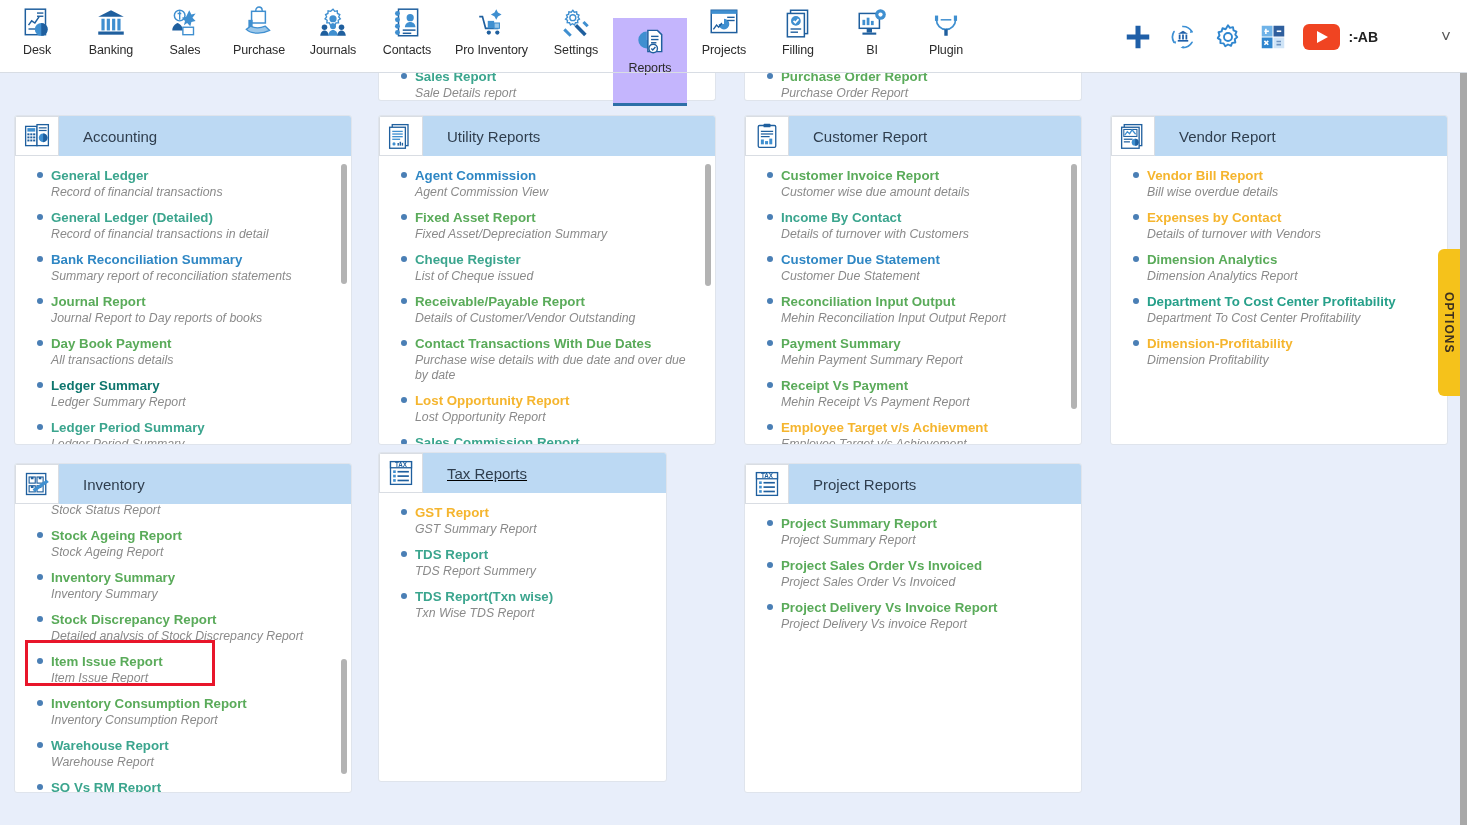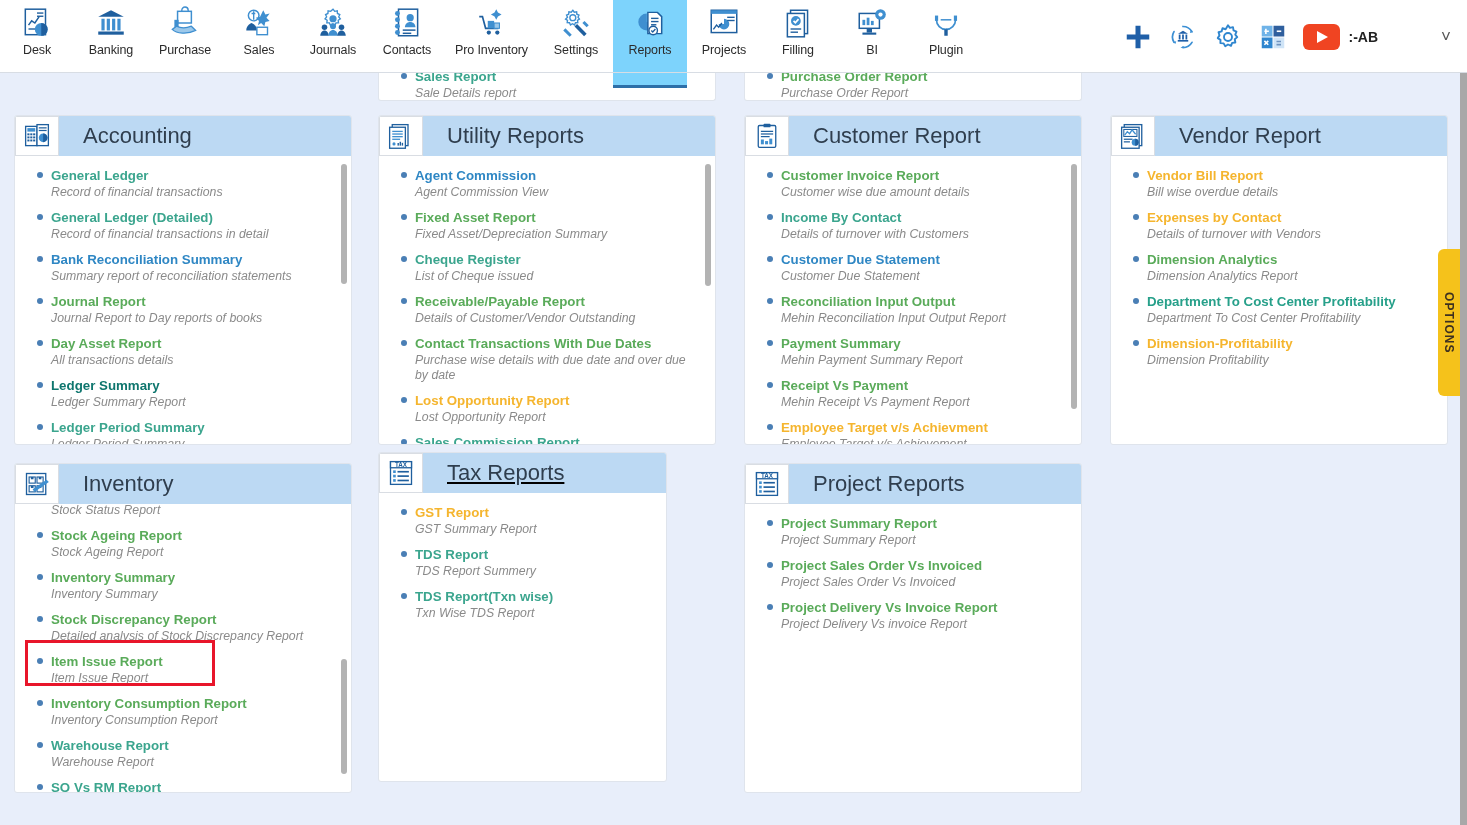--- a/index.html
+++ b/index.html
@@ -28,21 +28,21 @@
     align-items: center; justify-content: flex-start;
     padding-top: 6px;
     position: relative;
     cursor: pointer;
   }
   .navitem .nlabel {
     font-size: 12.5px; color: #2b2b2b; margin-top: 3px;
     white-space: nowrap; letter-spacing: -.1px;
   }
   .navitem.wide { width: 95px; }
-  .navitem.active { background: #7dd3fc; }
+  .navitem.active { background: #c4b5fd; margin-top: 18px; }
   .navitem.active::after {
     content: ""; position: absolute; left: 0; bottom: 0;
     width: 100%; height: 3px; background: #2d6fa8;
   }
   .navicon { width: 34px; height: 34px; display:block; }
 
   
   #navright {
     position: absolute; right: 0; top: 0;
     height: 73px; display: flex; align-items: center;
@@ -99,21 +99,21 @@
     position: relative;
   }
   .hdricon {
     width: 44px; height: 40px; background: #fff;
     border: 1px solid #d9dde3;
     display: flex; align-items: center; justify-content: center;
     flex: 0 0 auto; margin-left: 0;
   }
   .hdricon svg { width: 28px; height: 28px; }
   .cardtitle {
-    font-size: 22px; color: #2f3e4e; margin-left: 24px;
+    font-size: 15px; color: #2f3e4e; margin-left: 24px;
     font-weight: normal;
   }
   .cardbody {
     position: absolute; top: 40px; left: 0; right: 0; bottom: 0;
     overflow: hidden; padding: 10px 0 0 0;
   }
   .cardbody.clipped { padding-top: 0; }
 
   .ritem { position: relative; padding: 0 22px 0 36px; margin-bottom: 8px; }
   .ritem .bullet {
@@ -197,39 +197,39 @@
             <rect x="17" y="12" width="3" height="11" fill="#3f8fd0"></rect>
             <rect x="22" y="12" width="3" height="11" fill="#3f8fd0"></rect>
             <rect x="4" y="24" width="24" height="3" fill="#1f5f9e"></rect>
           </svg>
         </span>
         <span class="nlabel">Banking</span>
       </div>
       <div class="navitem">
         <span>
           <svg class="navicon" viewBox="0 0 32 32">
-            <rect x="9" y="5" width="13" height="11" fill="#ffffff" stroke="#3f8fd0" stroke-width="1.4"></rect>
-            <path d="M13 5v-1a3 3 0 0 1 6 0v1" fill="none" stroke="#3f8fd0" stroke-width="1.3"></path>
-            <rect x="6" y="13" width="4" height="8" fill="#3f8fd0"></rect>
-            <path d="M4 22c4 4 14 5 22 1l-4-4c-5 2-10 2-14 0z" fill="#9cc8ea" stroke="#3f8fd0" stroke-width="1.2"></path>
-          </svg>
-        </span>
-        <span class="nlabel">Purchase</span>
-      </div>
-      <div class="navitem">
-        <span>
-          <svg class="navicon" viewBox="0 0 32 32">
             <circle cx="11" cy="9" r="5" fill="none" stroke="#3f8fd0" stroke-width="1.4"></circle>
             <path d="M11 5v8M9 7h3.5" stroke="#3f8fd0" stroke-width="1.3"></path>
             <path d="M20 4l2 4 4-1-3 4 3 3-4 1-1 4-3-3-3 2 1-4-3-3 4-1z" fill="#3f8fd0"></path>
             <path d="M9 16c-3 1-5 4-5 7h10c0-3-2-6-5-7z" fill="#1f5f9e"></path>
             <rect x="14" y="20" width="10" height="7" fill="none" stroke="#3f8fd0" stroke-width="1.3"></rect>
           </svg>
         </span>
         <span class="nlabel">Sales</span>
+      </div>
+      <div class="navitem">
+        <span>
+          <svg class="navicon" viewBox="0 0 32 32">
+            <rect x="9" y="5" width="13" height="11" fill="#ffffff" stroke="#3f8fd0" stroke-width="1.4"></rect>
+            <path d="M13 5v-1a3 3 0 0 1 6 0v1" fill="none" stroke="#3f8fd0" stroke-width="1.3"></path>
+            <rect x="6" y="13" width="4" height="8" fill="#3f8fd0"></rect>
+            <path d="M4 22c4 4 14 5 22 1l-4-4c-5 2-10 2-14 0z" fill="#9cc8ea" stroke="#3f8fd0" stroke-width="1.2"></path>
+          </svg>
+        </span>
+        <span class="nlabel">Purchase</span>
       </div>
       <div class="navitem">
         <span>
           <svg class="navicon" viewBox="0 0 32 32">
             <path d="M16 3l1.6 2 2.4-.4.2 2.4 2.2 1-1 2.2 1.5 1.8-2 1.4.3 2.4-2.4.1-1 2.2-2.1-1.2-2.1 1.2-1-2.2-2.4-.1.3-2.4-2-1.4 1.5-1.8-1-2.2 2.2-1 .2-2.4 2.4.4z" fill="none" stroke="#3f8fd0" stroke-width="1.3"></path>
             <circle cx="16" cy="12" r="3.4" fill="#3f8fd0"></circle>
             <circle cx="8" cy="20" r="2.6" fill="#1f5f9e"></circle>
             <path d="M4 28c0-3 2-5 4-5s4 2 4 5z" fill="#1f5f9e"></path>
             <circle cx="16" cy="19" r="2.8" fill="#3f8fd0"></circle>
             <path d="M11.6 28c0-3.2 2-5.4 4.4-5.4s4.4 2.2 4.4 5.4z" fill="#3f8fd0"></path>
@@ -427,21 +427,21 @@
               <path d="M23 13a5 5 0 0 1 0 10z" fill="#1f5f9e"></path>
             </svg>
           </div>
           <div class="cardtitle">Accounting</div>
         </div>
         <div class="cardbody">
           <div class="ritem"><span class="bullet"></span><div class="rtitle" style="color:#3ba58e">General Ledger</div><div class="rdesc">Record of financial transactions</div></div>
           <div class="ritem"><span class="bullet"></span><div class="rtitle" style="color:#3ba58e">General Ledger (Detailed)</div><div class="rdesc">Record of financial transactions in detail</div></div>
           <div class="ritem"><span class="bullet"></span><div class="rtitle" style="color:#2f87c4">Bank Reconciliation Summary</div><div class="rdesc">Summary report of reconciliation statements</div></div>
           <div class="ritem"><span class="bullet"></span><div class="rtitle" style="color:#5aab5a">Journal Report</div><div class="rdesc">Journal Report to Day reports of books</div></div>
-          <div class="ritem"><span class="bullet"></span><div class="rtitle" style="color:#5aab5a">Day Asset Report</div><div class="rdesc">All transactions details</div></div>
+          <div class="ritem"><span class="bullet"></span><div class="rtitle" style="color:#5aab5a">Day Book Payment</div><div class="rdesc">All transactions details</div></div>
           <div class="ritem"><span class="bullet"></span><div class="rtitle" style="color:#0f766e">Ledger Summary</div><div class="rdesc">Ledger Summary Report</div></div>
           <div class="ritem"><span class="bullet"></span><div class="rtitle" style="color:#3ba58e">Ledger Period Summary</div><div class="rdesc">Ledger Period Summary</div></div>
         </div>
         <div class="vtrack"></div>
         <div class="vscroll" style="top:48px;height:120px"></div>
       </div>
       <div class="card" style="left: 378px; top: 42px; width: 338px; height: 330px;">
         <div class="cardhdr">
           <div class="hdricon">
             <svg viewBox="0 0 32 32">

